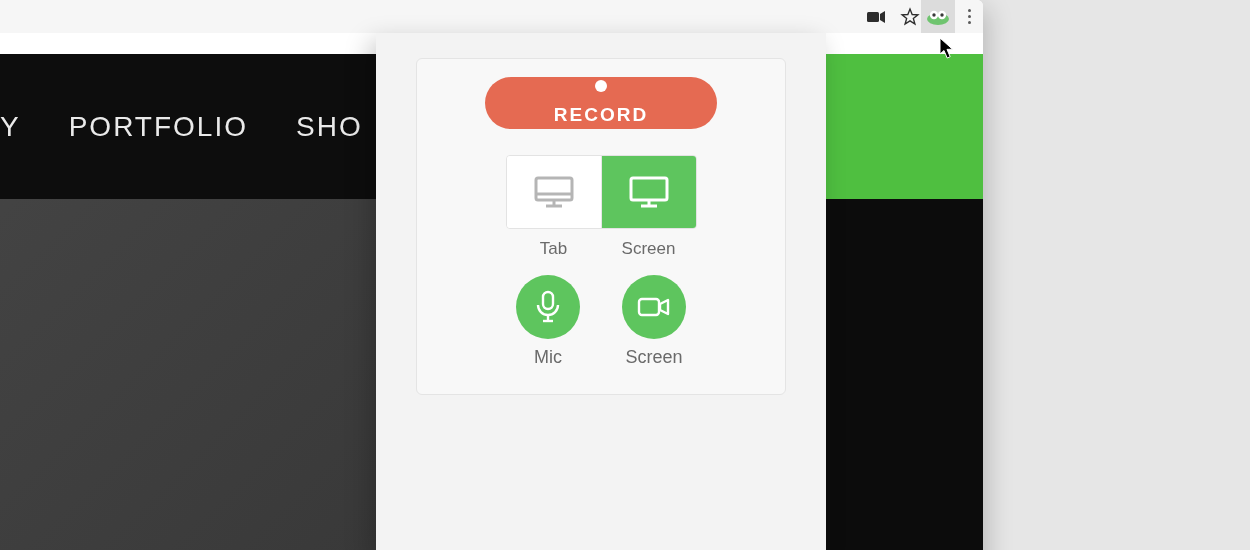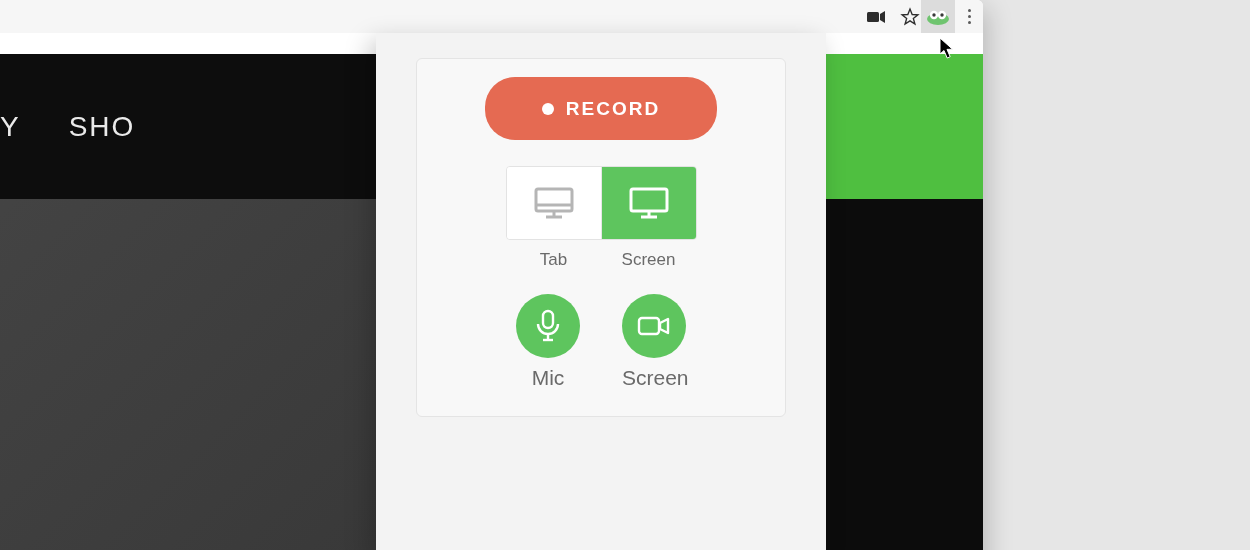--- a/index.html
+++ b/index.html
@@ -17,32 +17,32 @@
   
   .page{position:absolute;left:0;top:33px;right:0;bottom:0;background:#fff;}
   .nav{position:absolute;left:0;right:0;top:21px;height:145px;background:#0d0d0d;display:flex;align-items:center;color:#eaeaea;font-size:28px;letter-spacing:2px;font-weight:300;gap:48px;padding-left:60px;box-sizing:border-box;}
   .nav span{white-space:nowrap;}
   .hero{position:absolute;left:0;right:0;top:166px;bottom:0;background:linear-gradient(135deg,#444 0%,#303030 100%);}
   .green-strip{position:absolute;right:0;top:21px;width:190px;height:145px;background:#4fbf40;}
   .black-strip{position:absolute;right:0;top:166px;width:190px;bottom:0;background:#0c0c0c;}
   
   .popup{position:absolute;top:33px;right:157px;width:450px;height:520px;background:#f3f3f3;box-shadow:-6px 8px 24px rgba(0,0,0,.22);z-index:40;display:flex;flex-direction:column;align-items:center;}
   .panel{margin-top:25px;width:370px;background:#f8f8f8;border:1px solid #e4e4e4;border-radius:6px;padding:18px 16px 26px 16px;box-sizing:border-box;display:flex;flex-direction:column;align-items:center;}
-  .record-btn{width:232px;height:63px;border-radius:30px;background:#e56a52;color:#fff;font-weight:700;font-size:19px;letter-spacing:2px;display:flex;align-items:center;justify-content:center;gap:12px;cursor:pointer;margin-bottom:26px;}
+  .record-btn{width:232px;height:52px;border-radius:30px;background:#e56a52;color:#fff;font-weight:700;font-size:19px;letter-spacing:2px;display:flex;align-items:center;justify-content:center;gap:12px;cursor:pointer;margin-bottom:26px;flex-direction:column;}
   .record-btn .pulse{width:12px;height:12px;border-radius:50%;background:#fff;}
   .source-row{display:flex;gap:0;border:1px solid #e3e3e3;border-radius:4px;overflow:hidden;margin-bottom:10px;}
   .src{width:94px;height:72px;display:flex;align-items:center;justify-content:center;cursor:pointer;}
   .src.tab{background:#fff;border-right:1px solid #e6e6e6;}
   .src.screen{background:#5ec55e;}
-  .labels-row{display:flex;gap:0;margin-bottom:24px;}
+  .labels-row{display:flex;gap:0;margin-bottom:16px;}
   .labels-row span{width:95px;text-align:center;font-size:17px;color:#6a6a6a;}
   .toggle-row{display:flex;gap:42px;margin-bottom:8px;}
   .toggle{width:64px;height:64px;border-radius:50%;background:#5ec55e;display:flex;align-items:center;justify-content:center;cursor:pointer;}
   .tlabels-row{display:flex;gap:42px;}
-  .tlabels-row span{width:64px;text-align:center;font-size:21px;color:#6a6a6a;}
+  .tlabels-row span{width:64px;text-align:center;font-size:18px;color:#6a6a6a;}
 </style>
 </head>
 <body>
 
 <div class="browser">
   <div class="chrome-bar">
     <div class="addr-icons">
       <span class="ico">
         <svg width="18" height="12" viewBox="0 0 18 12">
             <rect x="0" y="1" width="12" height="10" rx="1.5" fill="#2d2d2d"></rect>
@@ -75,20 +75,21 @@
     </div>
   </div>
 
   <svg class="cursor" width="18" height="24" viewBox="0 0 18 24">
     <path d="M1 1 L1 17 L5 13.5 L8.2 21 L11.2 19.7 L8 12.4 L13.5 12.2 Z" fill="#000" stroke="#fff" stroke-width="1"></path>
   </svg>
 
   <div class="page">
     <div class="nav">
       <span>Y</span>
+      <span>PORTFOLIO</span>
       <span>SHO</span>
     </div>
     <div class="hero"></div>
     <div class="green-strip"></div>
     <div class="black-strip"></div>
   </div>
 
   <div class="popup">
     <div class="panel">
 

